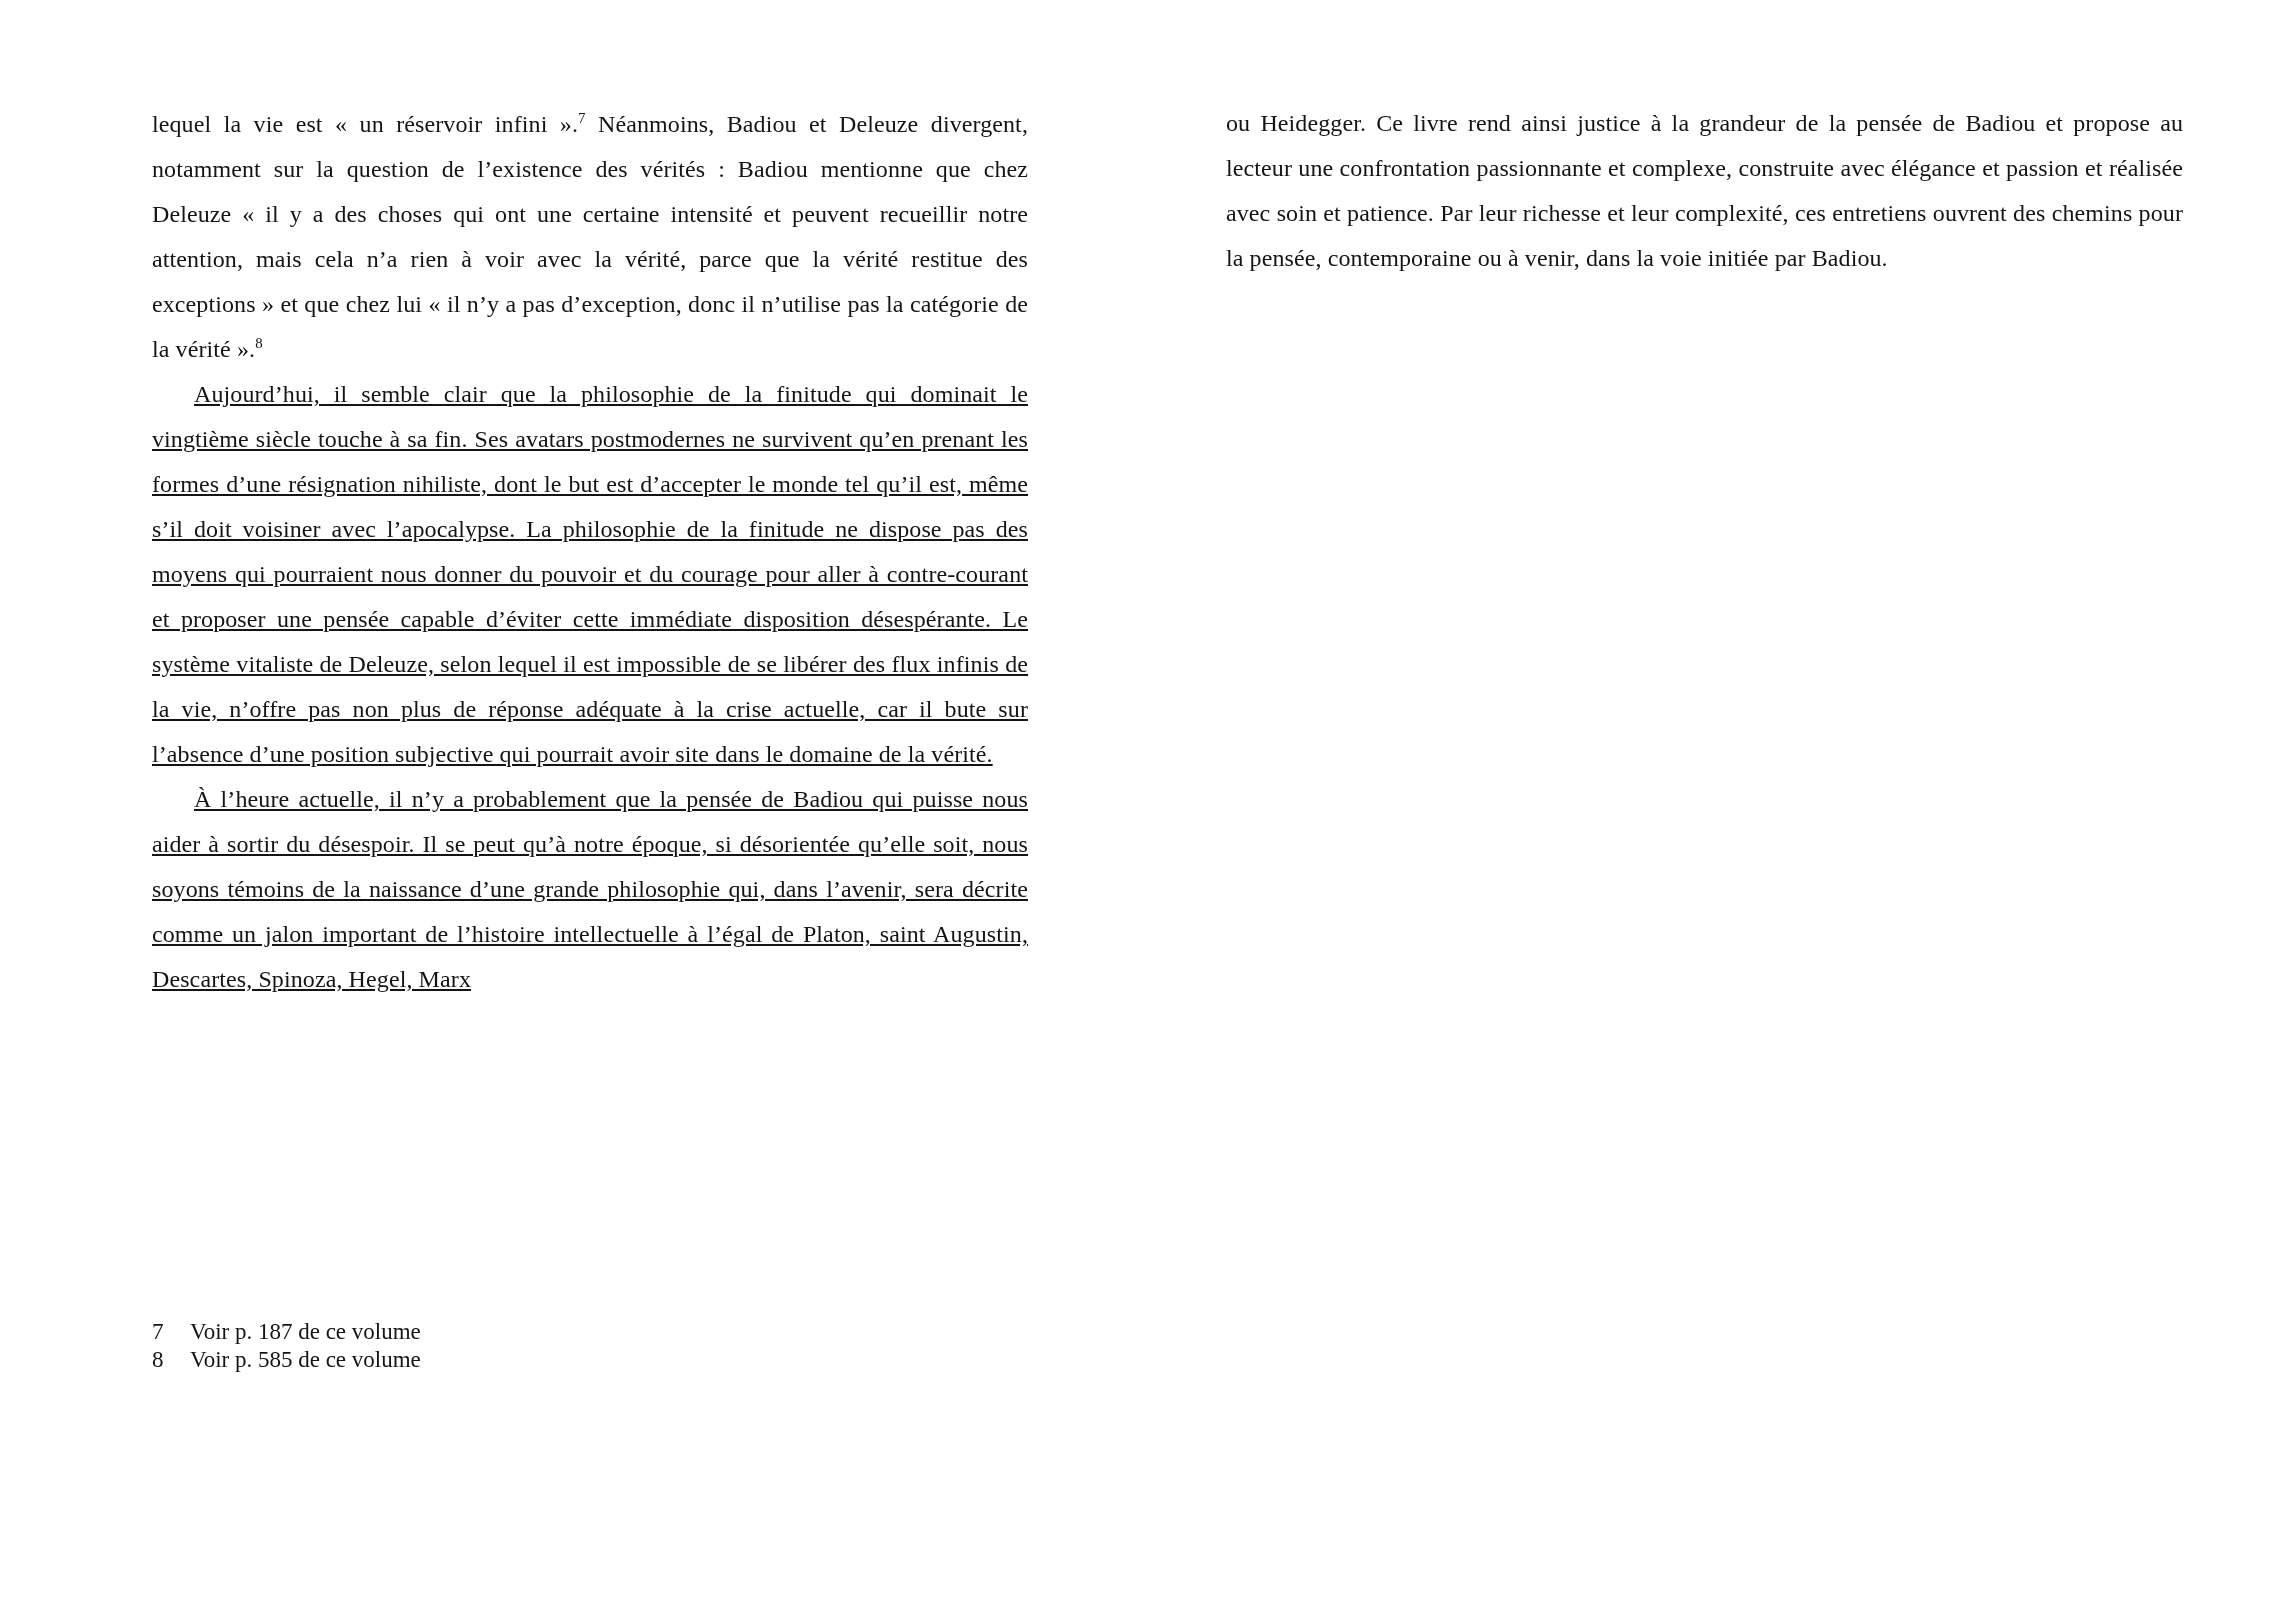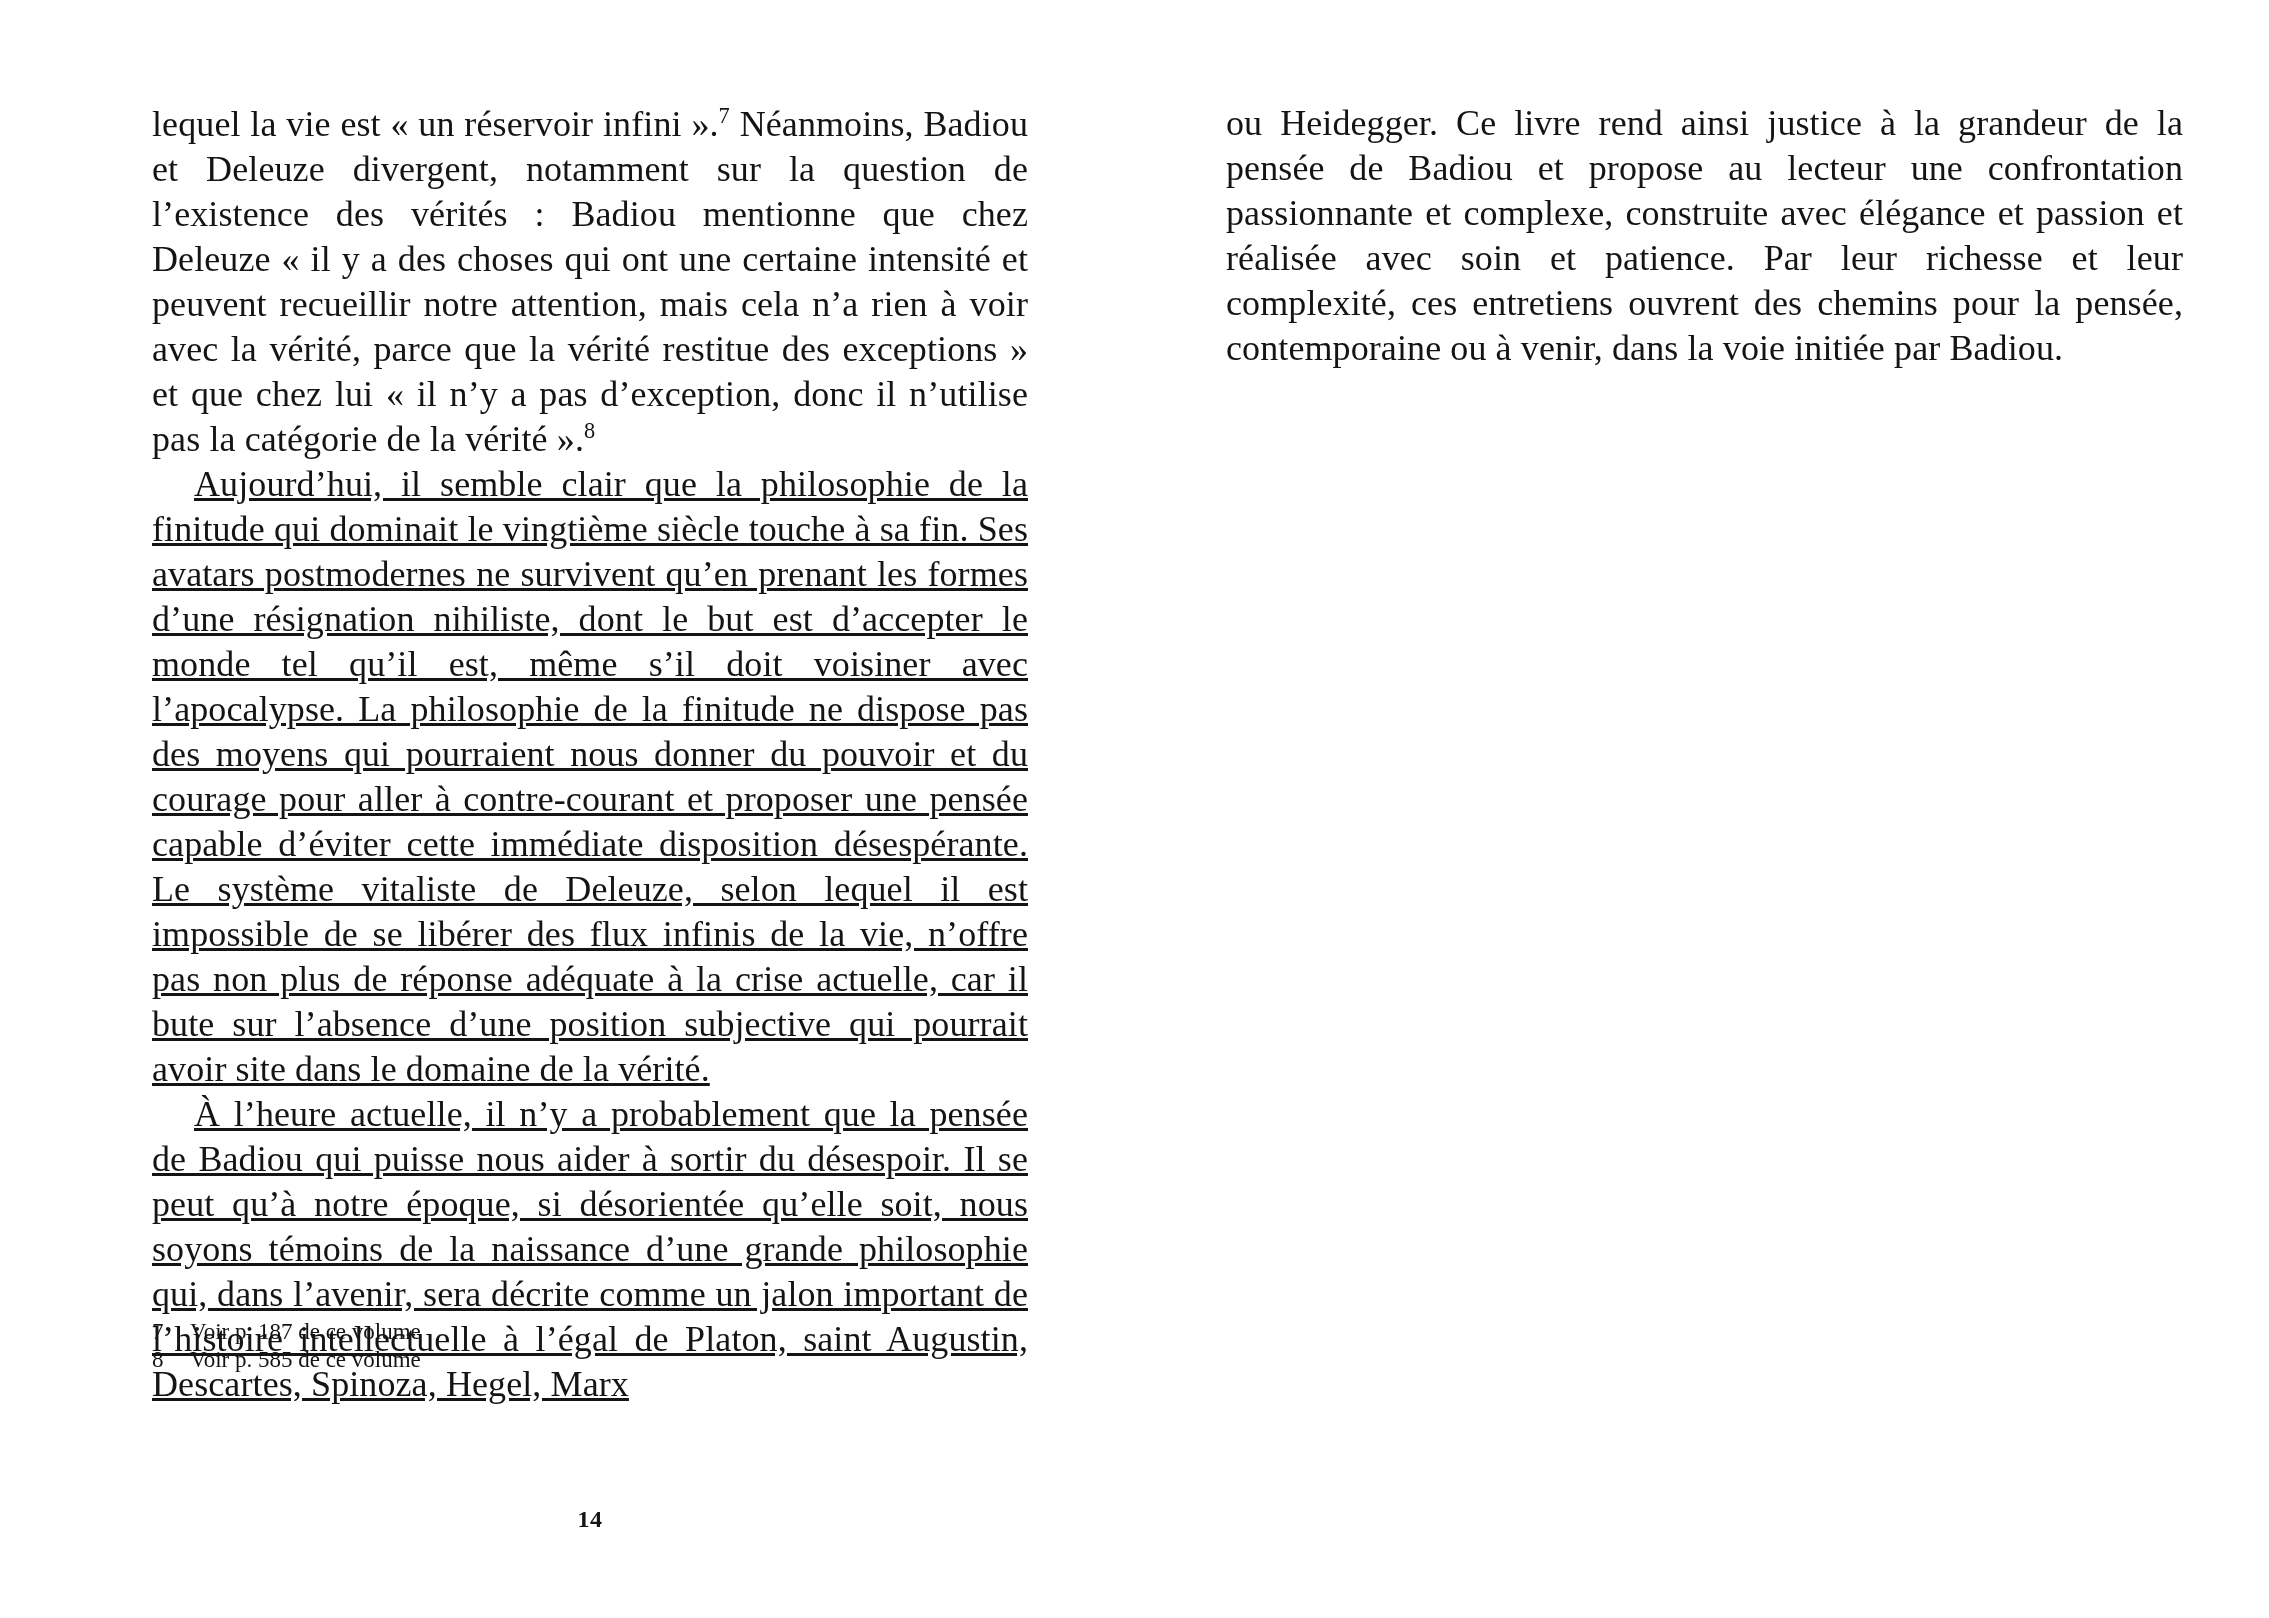--- a/index.html
+++ b/index.html
@@ -11,21 +11,21 @@
     font-family: "Liberation Serif", "DejaVu Serif", serif;
     position: relative;
     overflow: hidden;
   }
   .page-spread { position: absolute; inset: 0; }
   .text-col { position: absolute; }
   .left-col  { left: 152px;  top: 102px; width: 876px; }
   .right-col { left: 1226px; top: 101px; width: 957px; }
   p.body-text {
     margin: 0;
-    font-size: 36px;
+    font-size: 24px;
     line-height: 45px;
     text-align: justify;
     letter-spacing: 0.1px;
   }
   p.indented { text-indent: 42px; text-decoration: underline; }
   sup.fn-ref {
     font-size: 0.62em;
     line-height: 0;
     vertical-align: super;
   }
@@ -70,16 +70,15 @@
     <div class="footnote-row">
       <span class="fn-num">7</span>
       <span class="fn-text">Voir p. 187 de ce volume</span>
     </div>
     <div class="footnote-row">
       <span class="fn-num">8</span>
       <span class="fn-text">Voir p. 585 de ce volume</span>
     </div>
   </div>
 
-  <div class="page-number">14</div>
 
 </div>
 
 
 </body></html>

